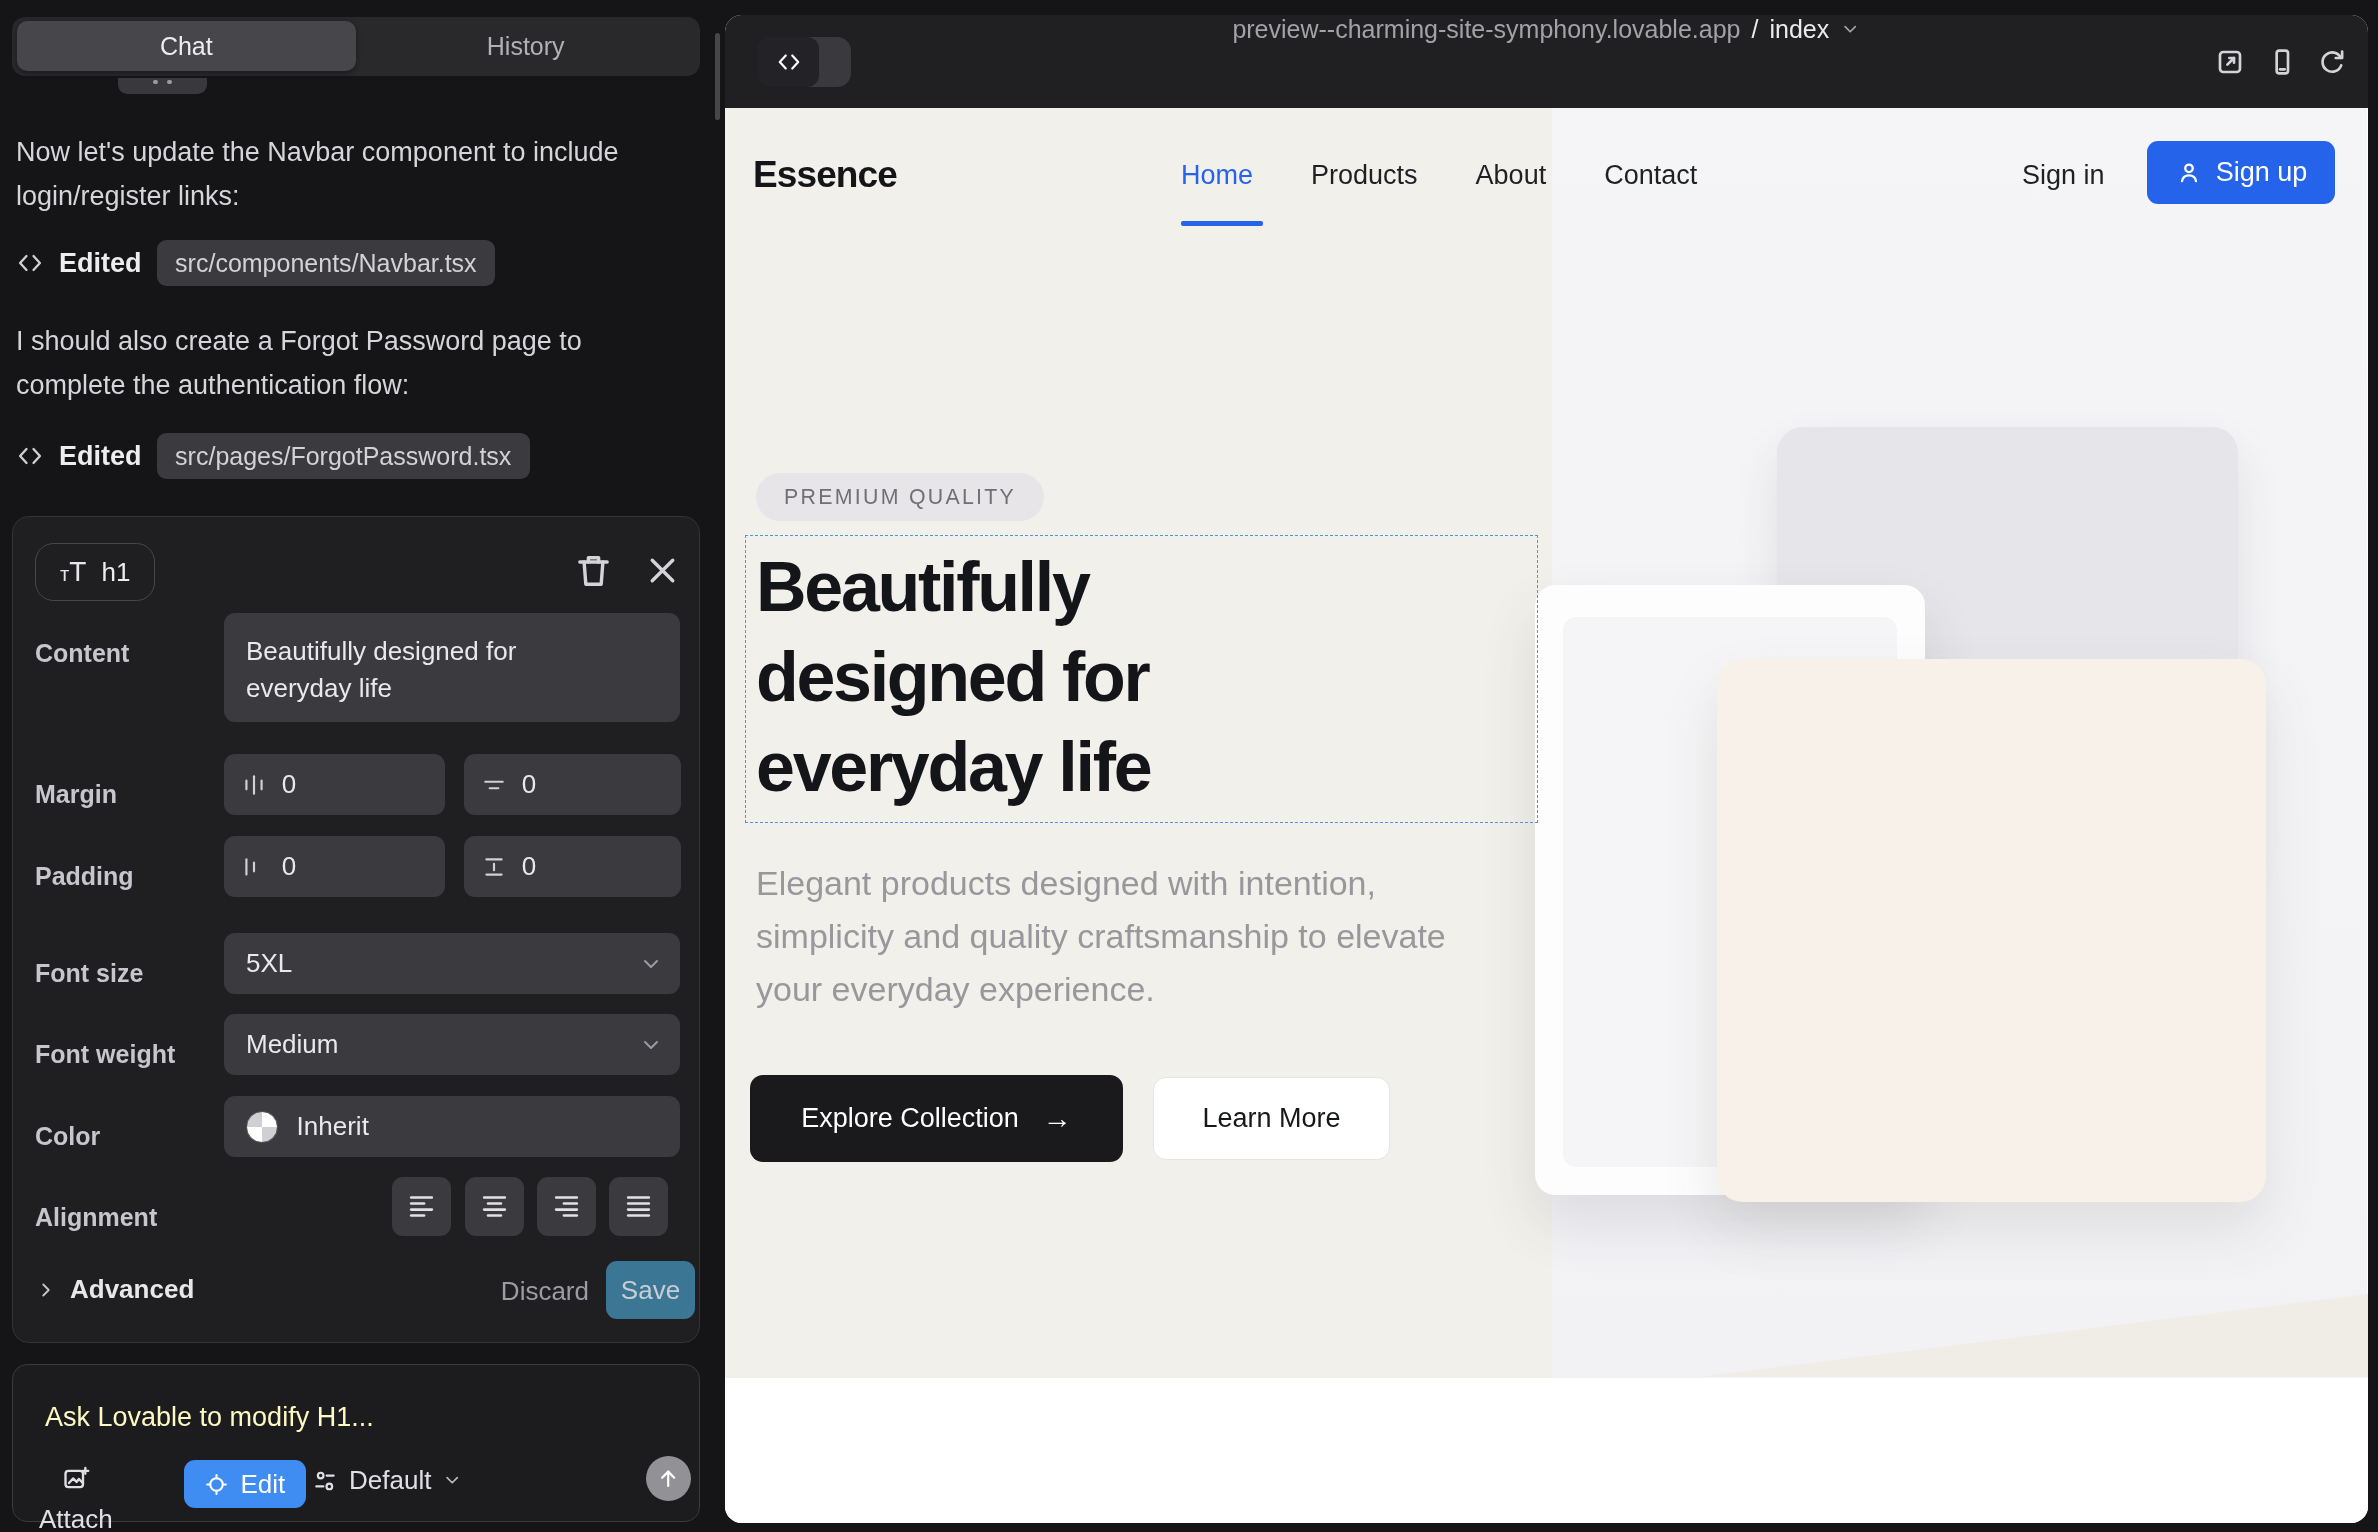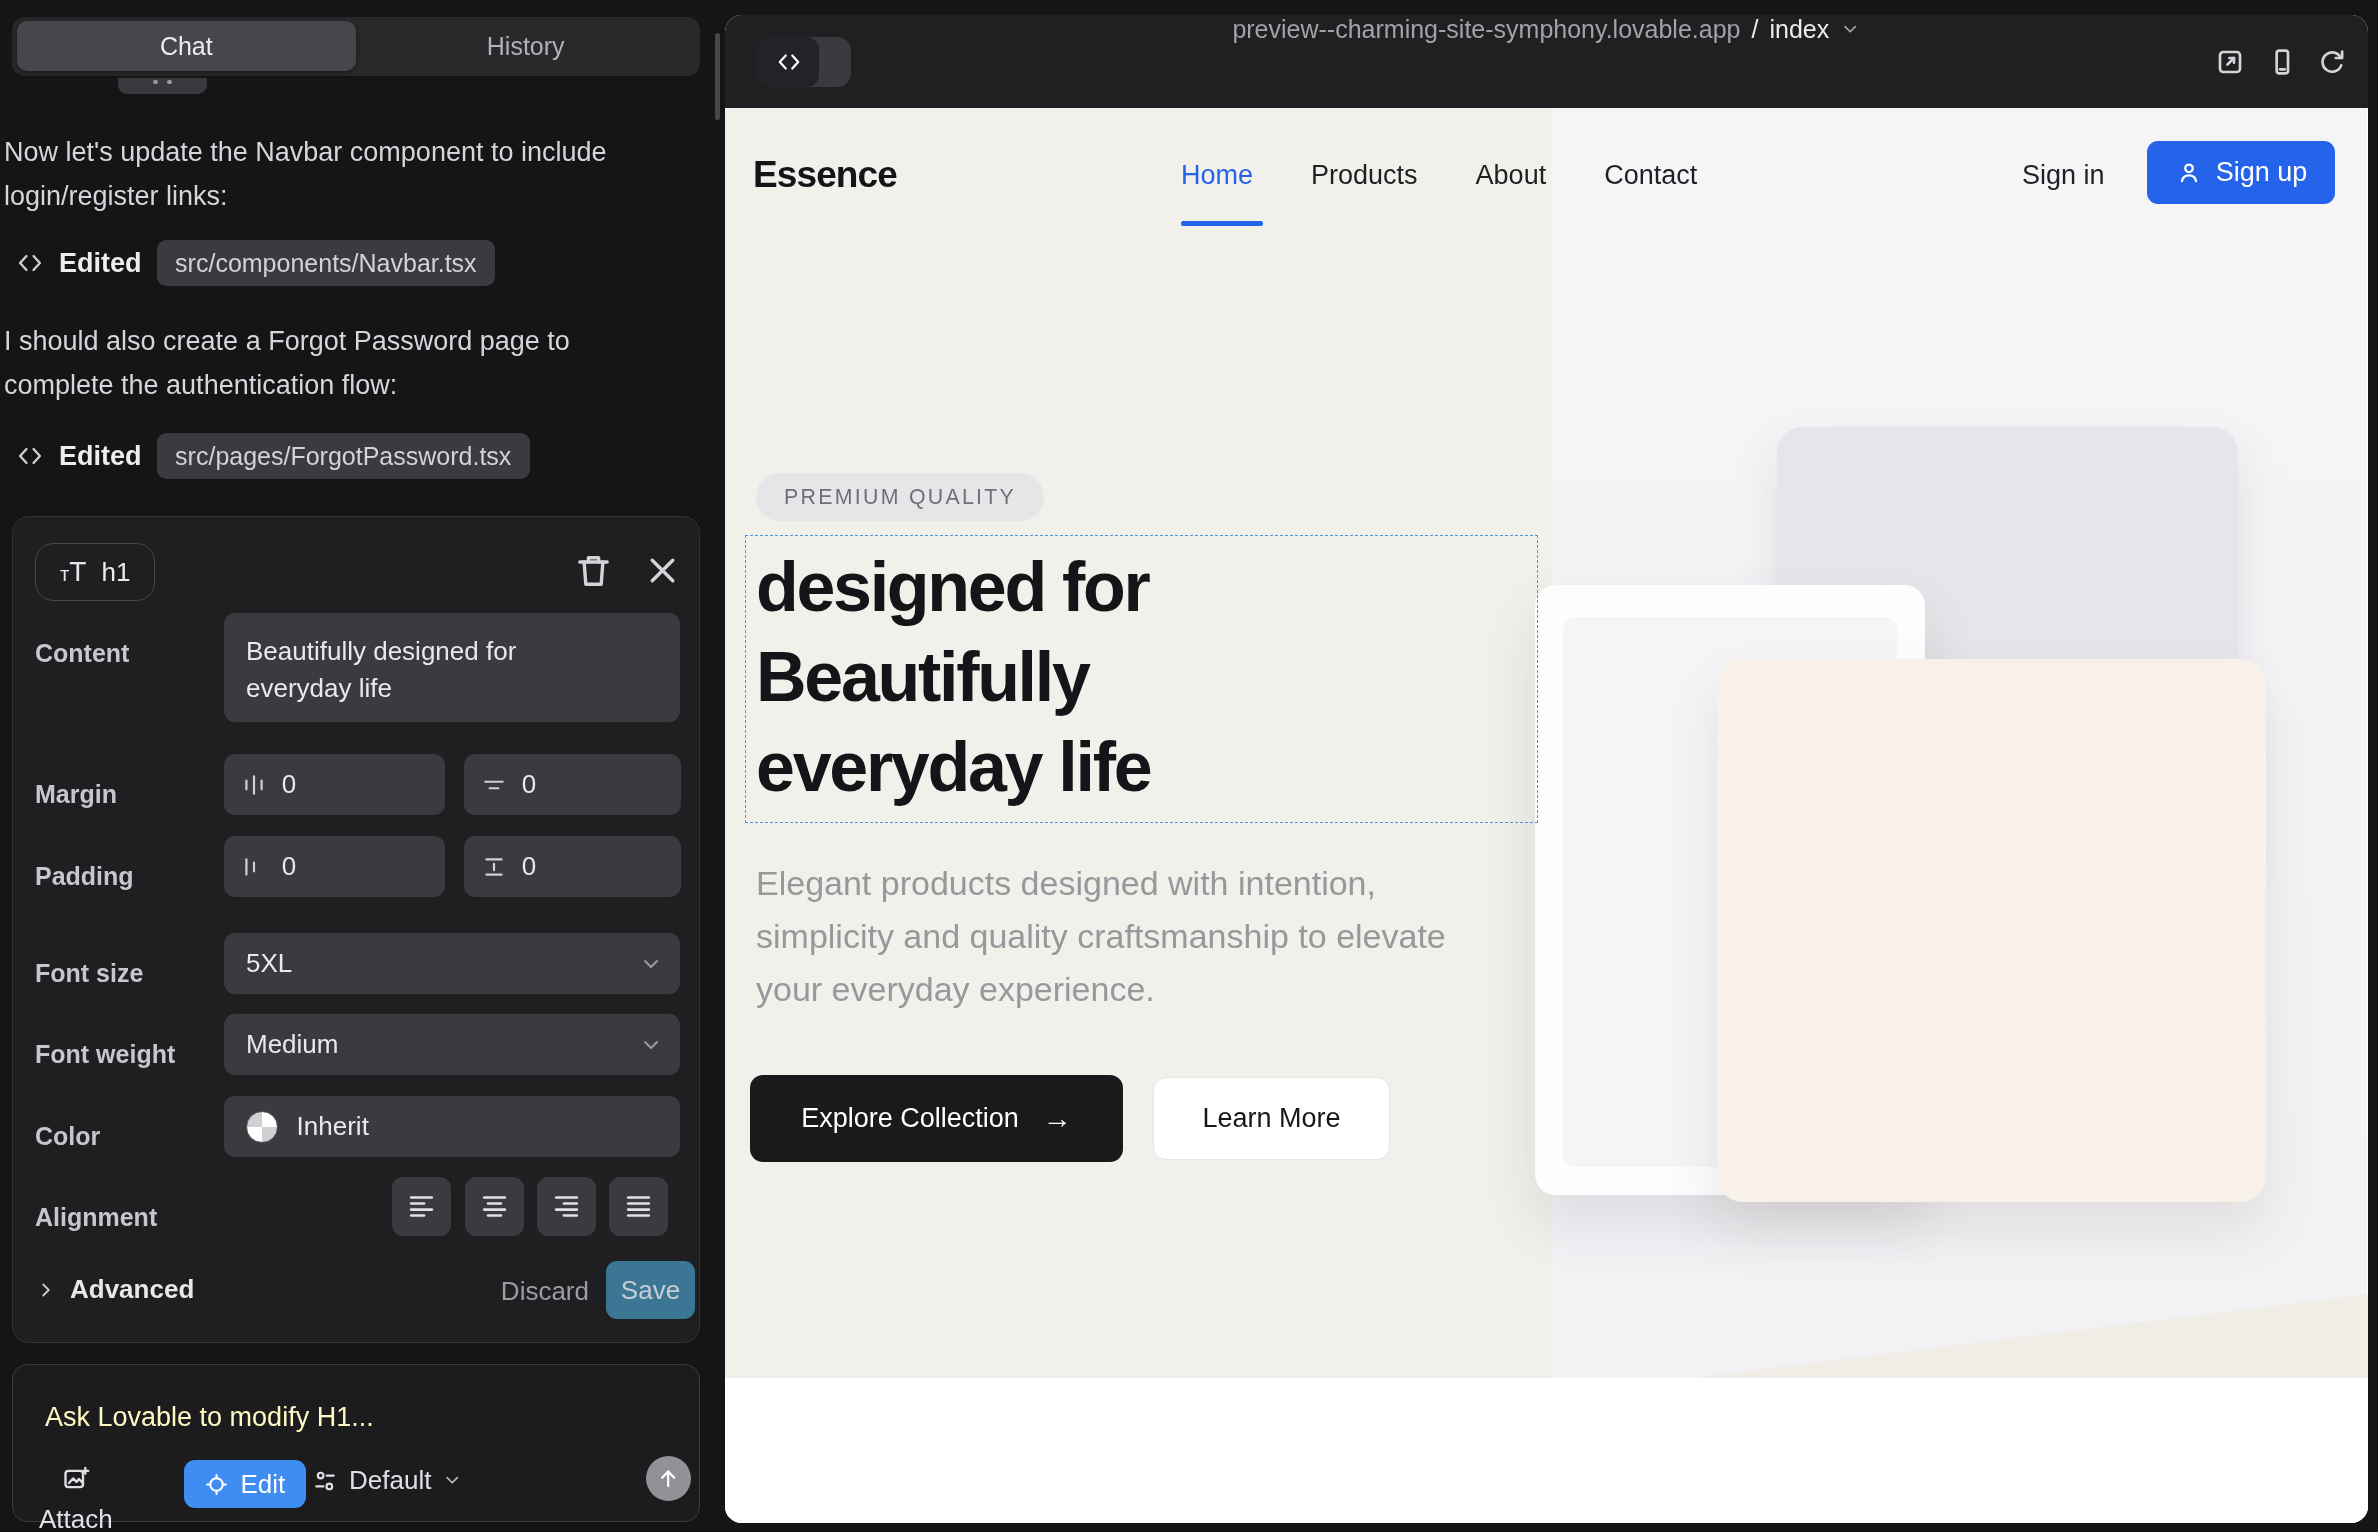--- a/index.html
+++ b/index.html
@@ -9,21 +9,21 @@
 
   
   .chat-col { position:absolute; left:0; top:0; width:724px; height:1532px; }
   .tabbar { position:absolute; left:12px; top:16.7px; width:688px; height:59px; background:#29292c; border-radius:13px; display:flex; padding:4.6px; }
   .tab { flex:1; display:flex; align-items:center; justify-content:center; font-size:25px; color:#b0b0b6; border-radius:10.2px; cursor:pointer; }
   .tab.active { background:#47474b; color:#ededf0; box-shadow:0 1.9px 5.6px rgba(0,0,0,.35); }
   .partial-pill { position:absolute; left:118px; top:78px; width:89px; height:16px; background:#39393d; border-radius:0 0 9.3px 9.3px; display:flex; align-items:flex-start; justify-content:center; gap:9.3px; padding-top:1.9px; }
   .partial-pill .dot { width:4.6px; height:4.6px; border-radius:50%; background:#9a9aa0; }
   .scroll-thumb { position:absolute; left:715px; top:33px; width:4.6px; height:87px; border-radius:2.8px; background:#47474b; }
 
-  .msg { position:absolute; left:4px; width:677px; font-size:27px; line-height:44px; color:#d6d6da; }
+  .msg { position:absolute; left:16px; width:677px; font-size:27px; line-height:44px; color:#d6d6da; }
   .msg1 { top:130px; }
   .msg2 { top:319px; }
   .edited-row { position:absolute; left:16px; height:48px; display:flex; align-items:center; gap:15px; }
   .row1 { top:239px; } .row2 { top:432px; }
   .code-icon { width:28px; height:28px; color:#cfcfd4; flex:0 0 auto; }
   .edited-label { font-size:27px; font-weight:700; color:#ededf0; }
   .file-badge { height:46px; display:flex; align-items:center; padding:0 18.6px; background:#3a3a3f; border-radius:9.3px; font-size:25px; color:#d2d2d7; }
 
   svg.ic { display:block; width:100%; height:100%; fill:none; stroke:currentColor; stroke-width:2; stroke-linecap:round; stroke-linejoin:round; }
 
@@ -413,22 +413,22 @@
               <path d="M6 19c.5-3.5 3-5 6-5s5.5 1.5 6 5"></path>
             </svg>
         </span>
         <span>Sign up</span>
       </button>
 
       <div class="quality-badge">PREMIUM QUALITY</div>
 
       <div class="dashed-sel"></div>
       <h1 class="hero-h1">
+        <span>Beautifully</span>
         <span>designed for</span>
-        <span>Beautifully</span>
         <span>everyday life</span>
       </h1>
 
       <p class="hero-p">Elegant products designed with intention, simplicity and quality craftsmanship to elevate your everyday experience.</p>
 
       <button class="cta-dark">
         <span>Explore Collection</span>
         <span class="arrow">→</span>
       </button>
       <button class="cta-light">

